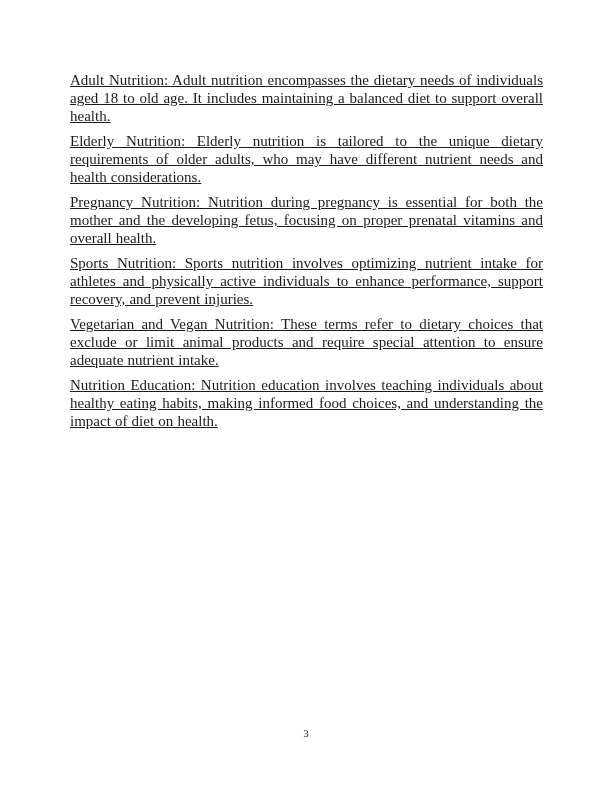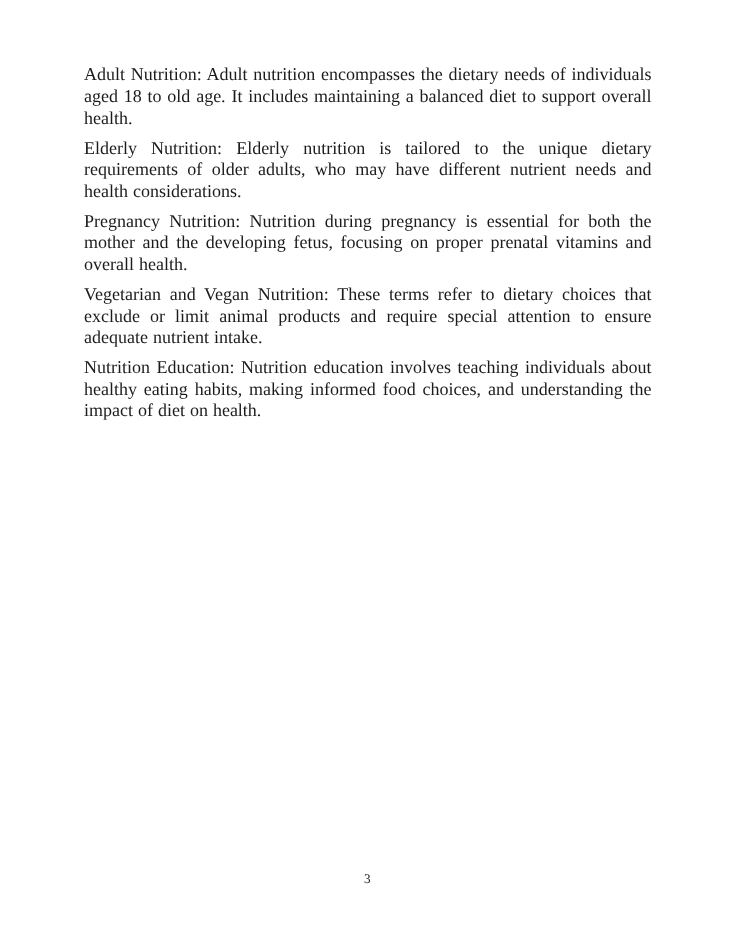--- a/index.html
+++ b/index.html
@@ -12,23 +12,24 @@
     width: 612px;
     height: 792px;
     background: #ffffff;
     font-family: "Liberation Serif", "DejaVu Serif", serif;
     color: #1b1b1b;
     overflow: hidden;
     box-sizing: border-box;
   }
   .content {
     position: absolute;
-    top: 54px;
+    top: 71px;
     left: 70px;
     width: 473px;
+    text-decoration: underline;
   }
   .para {
     margin: 0 0 7px 0;
     font-size: 15px;
     line-height: 18px;
     text-align: justify;
     letter-spacing: 0;
     word-spacing: 0.4px;
   }
   .footer {
@@ -43,17 +44,18 @@
   }
 </style>
 </head>
 <body>
 
 <div class="page">
   <div class="content">
     <p class="para">Adult Nutrition: Adult nutrition encompasses the dietary needs of individuals aged 18 to old age. It includes maintaining a balanced diet to support overall health.</p>
     <p class="para">Elderly Nutrition: Elderly nutrition is tailored to the unique dietary requirements of older adults, who may have different nutrient needs and health considerations.</p>
     <p class="para">Pregnancy Nutrition: Nutrition during pregnancy is essential for both the mother and the developing fetus, focusing on proper prenatal vitamins and overall health.</p>
+    <p class="para">Sports Nutrition: Sports nutrition involves optimizing nutrient intake for athletes and physically active individuals to enhance performance, support recovery, and prevent injuries.</p>
     <p class="para">Vegetarian and Vegan Nutrition: These terms refer to dietary choices that exclude or limit animal products and require special attention to ensure adequate nutrient intake.</p>
     <p class="para">Nutrition Education: Nutrition education involves teaching individuals about healthy eating habits, making informed food choices, and understanding the impact of diet on health.</p>
   </div>
   <div class="footer">3</div>
 </div>
 
 </body></html>

